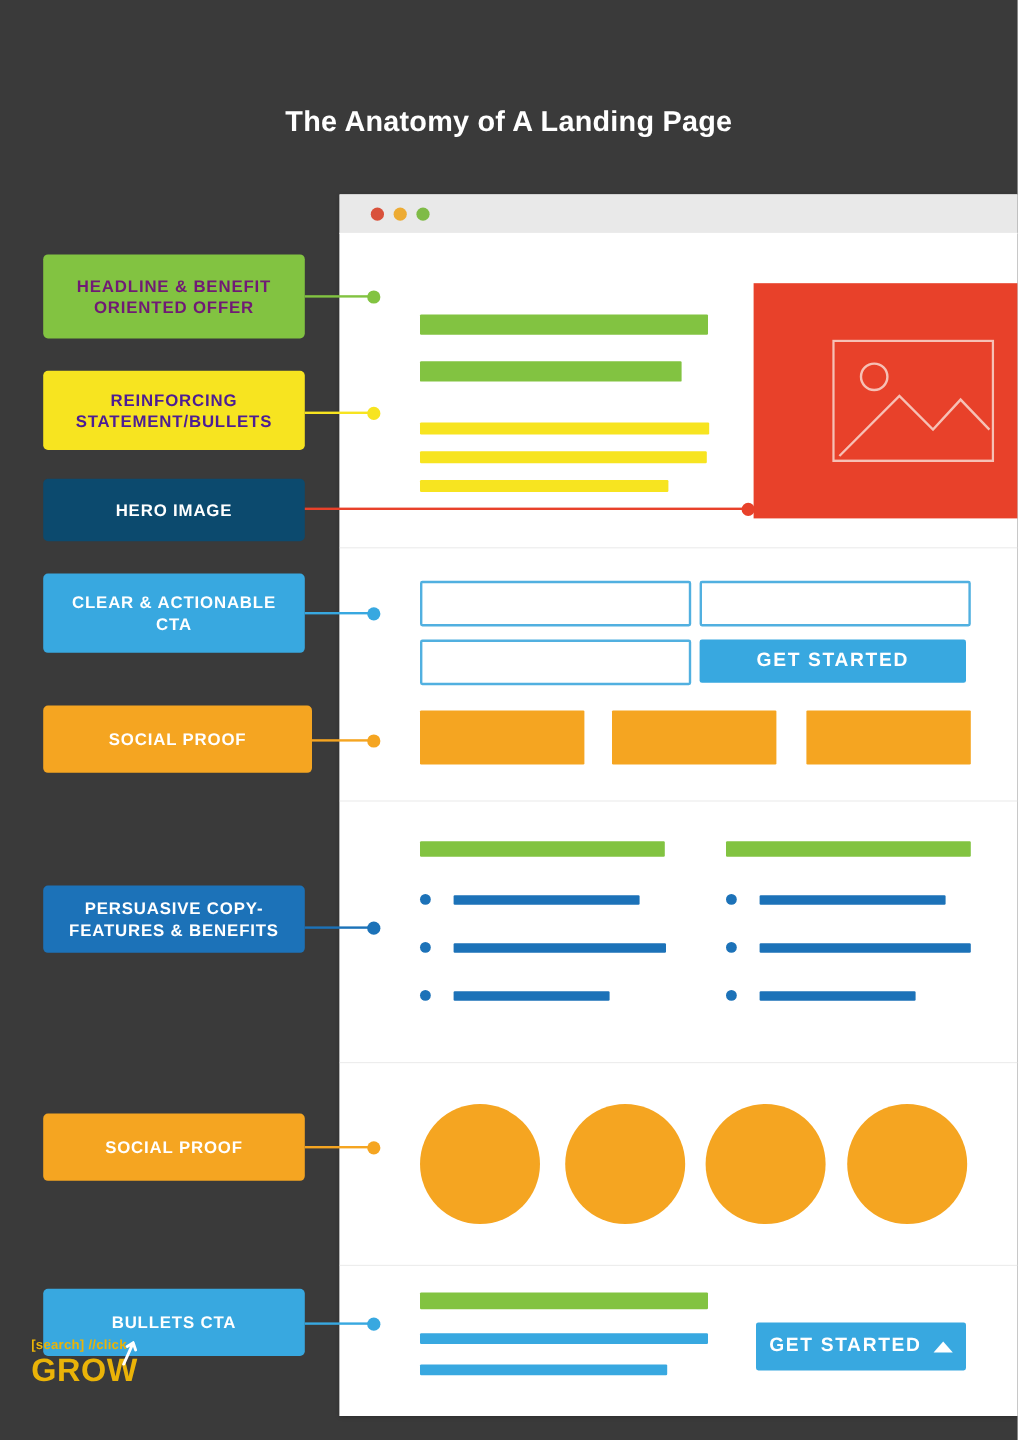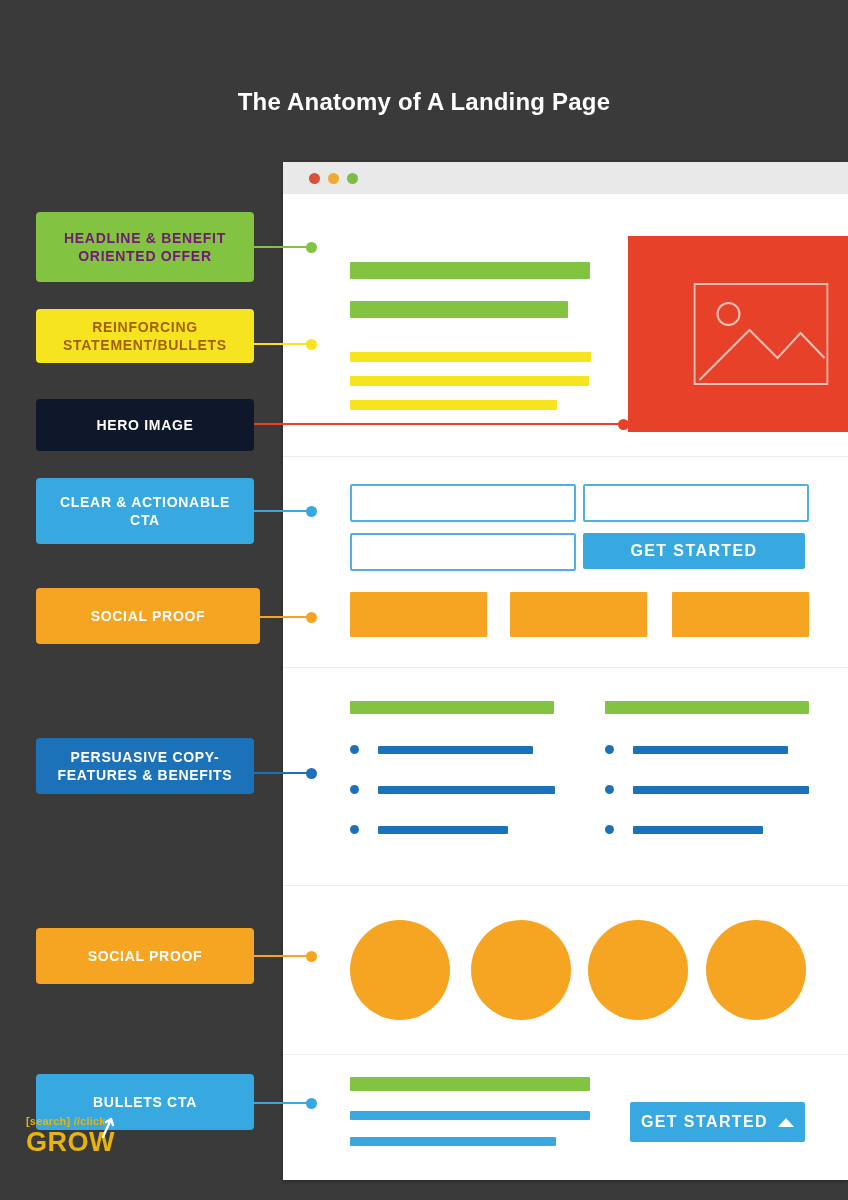--- a/index.html
+++ b/index.html
@@ -164,28 +164,28 @@
     </div>
   </div>
 
   <div class="label" style="left:36px;top:168px;width:218px;height:70px;background:#82c341;color:#701a75;">
     <span>HEADLINE &amp; BENEFIT ORIENTED OFFER</span>
   </div>
   <div class="connector" style="left:254px;top:202px;width:58px;background:#82c341;">
     <span class="conn-dot" style="background:#82c341;"></span>
   </div>
 
-  <div class="label" style="left:36px;top:265px;width:218px;height:54px;background:#f7e420;color:#a16207;">
+  <div class="label" style="left:36px;top:265px;width:218px;height:66px;background:#f7e420;color:#4c1d95;">
     <span>REINFORCING STATEMENT/BULLETS</span>
   </div>
   <div class="connector" style="left:254px;top:299px;width:58px;background:#f7e420;">
     <span class="conn-dot" style="background:#f7e420;"></span>
   </div>
 
-  <div class="label" style="left:36px;top:355px;width:218px;height:52px;background:#0f172a;color:#ffffff;">
+  <div class="label" style="left:36px;top:355px;width:218px;height:52px;background:#0c4a6e;color:#ffffff;">
     <span>HERO IMAGE</span>
   </div>
   <div class="connector" style="left:254px;top:379px;width:370px;background:#e8412a;height:1.5px;">
     <span class="conn-dot" style="background:#e8412a;top:-4px;"></span>
   </div>
 
   <div class="label" style="left:36px;top:434px;width:218px;height:66px;background:#38a8e0;color:#ffffff;">
     <span>CLEAR &amp; ACTIONABLE CTA</span>
   </div>
   <div class="connector" style="left:254px;top:466px;width:58px;background:#38a8e0;">

